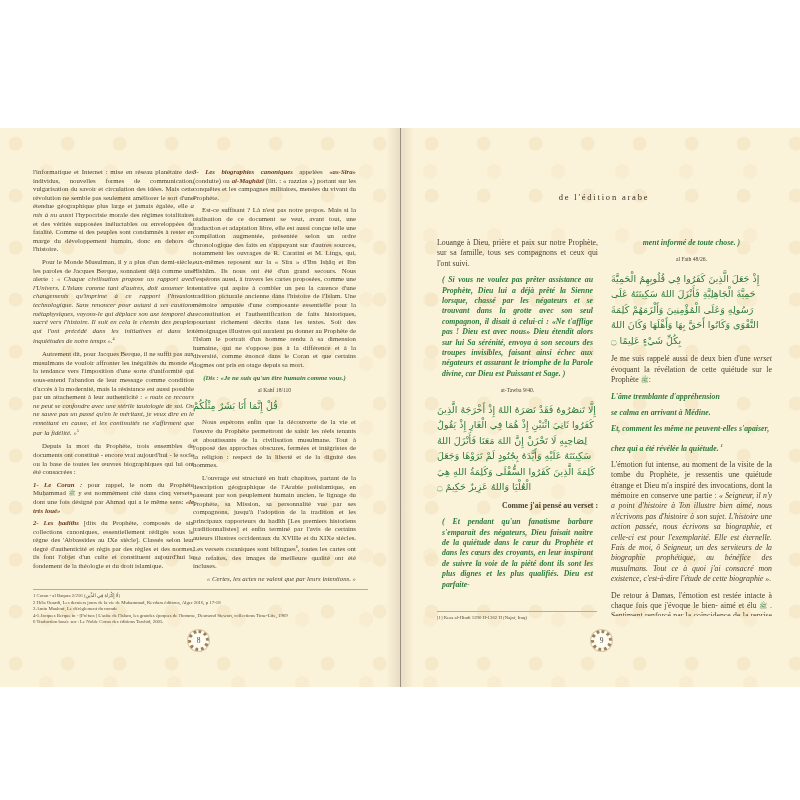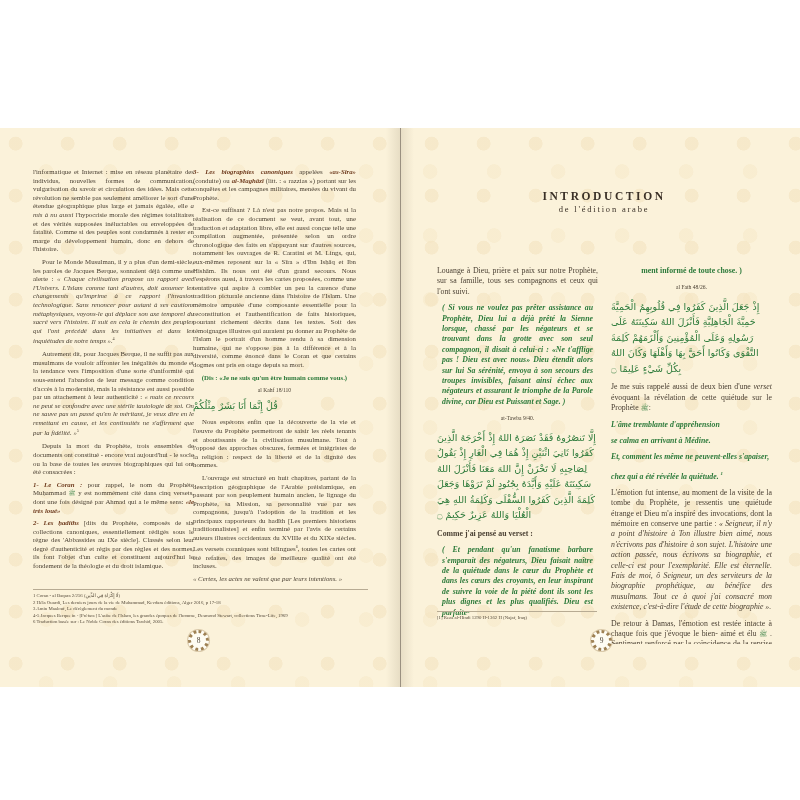--- a/index.html
+++ b/index.html
@@ -9,32 +9,32 @@
     background-color:#fbf2da;
     background-image:
       radial-gradient(circle at 30% 30%, rgba(243,226,190,.55) 0 13%, rgba(0,0,0,0) 14%),
       radial-gradient(circle at 72% 68%, rgba(246,231,198,.5) 0 11%, rgba(0,0,0,0) 12%);
     background-size:52px 52px,64px 64px;}
   .gutter-shade{position:absolute;left:386px;top:0;width:28px;height:559px;
     background:linear-gradient(to right, rgba(0,0,0,0), rgba(110,95,65,.14) 50%, rgba(0,0,0,0));}
   .gutter-line{position:absolute;left:400px;top:0;width:1px;height:559px;background:#9a9080;}
   .col{position:absolute;overflow:hidden;color:#4b4134;}
   .colL{font-size:6.8px;line-height:8.6px;}
-  .colR{font-size:7.8px;line-height:10.4px;margin-top:28px;}
-  .para{margin:0 0 4px 0;}
+  .colR{font-size:7.8px;line-height:10.4px;}
+  .para{margin:0 0 4px 0;text-align:right;}
   .colR .para{margin:0 0 6px 0;}
   .j{text-align:justify;}
   .ind{text-indent:9px;}
   .it{font-style:italic;}
   .bold{font-weight:bold;}
   .lead{font-weight:bold;font-style:italic;color:#6e3b1e;}
   .sup{font-size:.62em;vertical-align:super;}
   .saws{color:#2e7b3c;font-size:.85em;}
   .greenq{color:#2c7a3a;font-weight:bold;font-style:italic;text-align:justify;padding:0 5px;}
-  .greenc{color:#2c7a3a;font-weight:bold;text-align:center;}
+  .greenc{color:#2c7a3a;font-weight:bold;font-style:italic;text-align:center;}
   .poem{color:#2c7a3a;font-weight:bold;font-style:italic;text-align:left;margin:0 0 1px 0;}
   .ref{text-align:center;font-size:5.6px;color:#4b4134;margin:1px 0 3px 0;}
   .ar{direction:rtl;font-family:"DejaVu Sans",sans-serif;color:#2c7a3a;
       text-align:left;font-size:9.5px;line-height:15.5px;margin:2px 0 5px 0;}
   .fn-line{position:absolute;height:1px;background:#b7ab93;}
   .footnotes{position:absolute;font-size:4.8px;line-height:6.6px;color:#554a3b;}
   .footnotes .para{margin:0;text-align:left;}
   #right-title{position:absolute;left:437px;top:62px;width:334px;text-align:center;color:#3a3027;}
   #right-title .main{font-weight:bold;font-size:11.5px;letter-spacing:2.6px;}
   #right-title .sub{font-size:8.5px;letter-spacing:1.8px;margin-top:2px;}
@@ -76,21 +76,20 @@
         <p class="para">2 Héla Ouardi, Les derniers jours de la vie de Muhammad, Kevdara éditions, Alger 2016, p 17-18</p>
         <p class="para">3 Amin Maalouf, Le dérèglement du monde</p>
         <p class="para">4-5 Jacques Berque in - [Préface] L'aube de l'Islam, les grandes époques de l'homme, Desmond Stewart, collections Time-Life, 1969</p>
         <p class="para">6 Traduction basée sur : Le Noble Coran des éditions Tawhid, 2005.</p>
       </div>
     <div class="medal" style="left:188px;top:502px;">
       <span>8</span>
     </div>
 
     <div id="right-title">
-      <div class="main">INTRODUCTION</div>
       <div class="sub">de l'édition arabe</div>
     </div>
     <div class="col colR" style="left:437px;top:110px;width:161px;height:372px;">
         <p class="para j"><span>Louange à Dieu, prière et paix sur notre Prophète, sur sa famille, tous ses compagnons et ceux qui l'ont suivi.</span></p>
         <p class="para greenq"><span>( Si vous ne voulez pas prêter assistance au Prophète, Dieu lui a déjà prêté la Sienne lorsque, chassé par les négateurs et se trouvant dans la grotte avec son seul compagnon, il disait à celui-ci : «Ne t'afflige pas ! Dieu est avec nous» Dieu étendit alors sur lui Sa sérénité, envoya à son secours des troupes invisibles, faisant ainsi échec aux négateurs et assurant le triomphe de la Parole divine, car Dieu est Puissant et Sage. )</span></p>
         <p class="para ref"><span>at-Tawba 9/40.</span></p>
         <p class="para ar"><span>إِلَّا تَنصُرُوهُ فَقَدْ نَصَرَهُ اللهُ إِذْ أَخْرَجَهُ الَّذِينَ كَفَرُوا ثَانِيَ اثْنَيْنِ إِذْ هُمَا فِي الْغَارِ إِذْ يَقُولُ لِصَاحِبِهِ لَا تَحْزَنْ إِنَّ اللهَ مَعَنَا فَأَنْزَلَ اللهُ سَكِينَتَهُ عَلَيْهِ وَأَيَّدَهُ بِجُنُودٍ لَمْ تَرَوْهَا وَجَعَلَ كَلِمَةَ الَّذِينَ كَفَرُوا السُّفْلَى وَكَلِمَةُ اللهِ هِيَ الْعُلْيَا وَاللهُ عَزِيزٌ حَكِيمٌ ۝</span></p>
         <p class="para bold"><span>Comme j'ai pensé au verset :</span></p>
         <p class="para greenq"><span>( Et pendant qu'un fanatisme barbare s'emparait des négateurs, Dieu faisait naître de la quiétude dans le cœur du Prophète et dans les cœurs des croyants, en leur inspirant de suivre la voie de la piété dont ils sont les plus dignes et les plus qualifiés. Dieu est parfaite-</span></p>
       </div>

